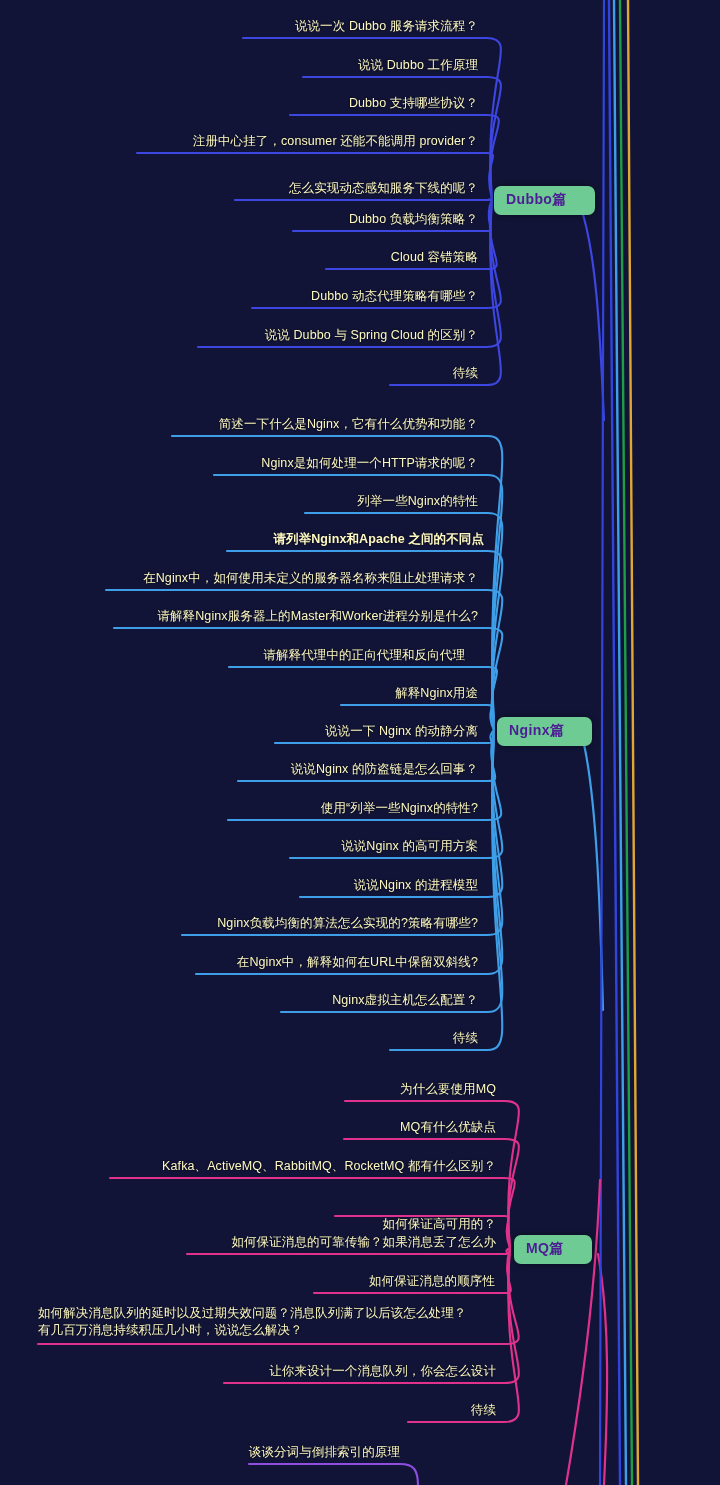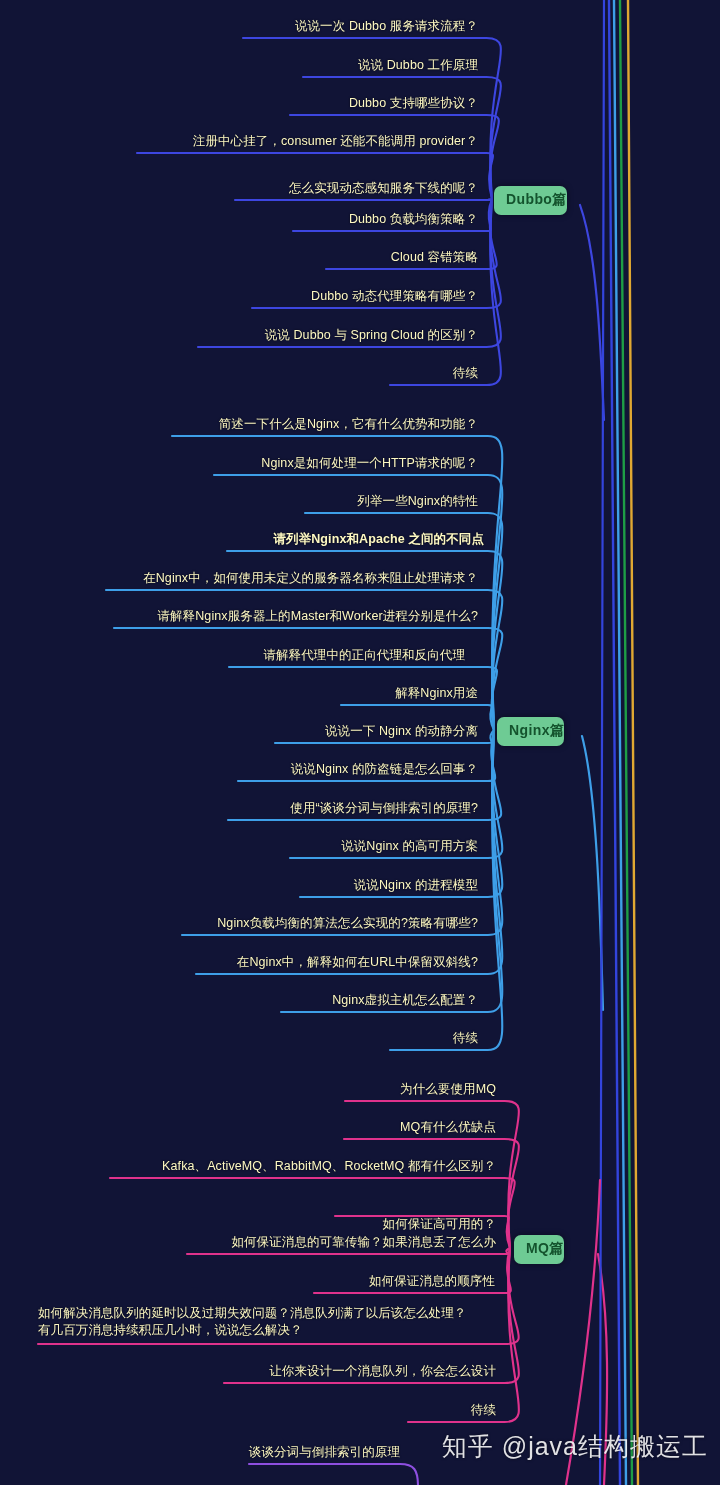--- a/index.html
+++ b/index.html
@@ -32,25 +32,25 @@
     letter-spacing: 0.1px;
     text-shadow: 0 0 2px rgba(0,0,0,0.8);
   }
   .leaf.wrap {
     white-space: normal;
     text-align: left;
   }
   .node {
     position: absolute;
     background: #6ecb94;
-    color: #14532d;
+    color: #4c1d95;
     font-size: 14px;
     font-weight: bold;
     border-radius: 7px;
-    padding: 5px 0 6px 12px;
+    padding: 5px 28px 6px 12px;
     letter-spacing: 0.4px;
     box-shadow: 0 0 6px rgba(0,0,0,0.45);
     white-space: nowrap;
   }
   .watermark {
     position: absolute;
     right: 12px;
     bottom: 22px;
     color: rgba(255,255,255,0.88);
     font-size: 25px;
@@ -127,21 +127,21 @@
       <div class="leaf" style="right: 242px; top: 416px;">简述一下什么是Nginx，它有什么优势和功能？</div>
       <div class="leaf" style="right: 242px; top: 455px;">Nginx是如何处理一个HTTP请求的呢？</div>
       <div class="leaf" style="right: 242px; top: 493px;">列举一些Nginx的特性</div>
       <div class="leaf" style="right: 236px; top: 531px; font-weight: bold;">请列举Nginx和Apache 之间的不同点</div>
       <div class="leaf" style="right: 242px; top: 570px;">在Nginx中，如何使用未定义的服务器名称来阻止处理请求？</div>
       <div class="leaf" style="right: 242px; top: 608px;">请解释Nginx服务器上的Master和Worker进程分别是什么?</div>
       <div class="leaf" style="right: 255px; top: 647px;">请解释代理中的正向代理和反向代理</div>
       <div class="leaf" style="right: 242px; top: 685px;">解释Nginx用途</div>
       <div class="leaf" style="right: 242px; top: 723px;">说说一下 Nginx 的动静分离</div>
       <div class="leaf" style="right: 242px; top: 761px;">说说Nginx 的防盗链是怎么回事？</div>
-      <div class="leaf" style="right: 242px; top: 800px;">使用“谈谈分词与倒排索引的原理?</div>
+      <div class="leaf" style="right: 242px; top: 800px;">使用“列举一些Nginx的特性?</div>
       <div class="leaf" style="right: 242px; top: 838px;">说说Nginx 的高可用方案</div>
       <div class="leaf" style="right: 242px; top: 877px;">说说Nginx 的进程模型</div>
       <div class="leaf" style="right: 242px; top: 915px;">Nginx负载均衡的算法怎么实现的?策略有哪些?</div>
       <div class="leaf" style="right: 242px; top: 954px;">在Nginx中，解释如何在URL中保留双斜线?</div>
       <div class="leaf" style="right: 242px; top: 992px;">Nginx虚拟主机怎么配置？</div>
       <div class="leaf" style="right: 242px; top: 1030px;">待续</div>
       <div class="leaf" style="right: 224px; top: 1081px;">为什么要使用MQ</div>
       <div class="leaf" style="right: 224px; top: 1119px;">MQ有什么优缺点</div>
       <div class="leaf" style="right: 224px; top: 1158px;">Kafka、ActiveMQ、RabbitMQ、RocketMQ 都有什么区别？</div>
       <div class="leaf" style="right: 224px; top: 1196px; margin-top: 20px;">如何保证高可用的？</div>
@@ -151,14 +151,13 @@
       <div class="leaf" style="right: 224px; top: 1363px;">让你来设计一个消息队列，你会怎么设计</div>
       <div class="leaf" style="right: 224px; top: 1402px;">待续</div>
       <div class="leaf" style="right: 320px; top: 1444px;">谈谈分词与倒排索引的原理</div>
     </div>
   <div id="nodes">
       <div class="node" style="left: 494px; top: 186px; background: rgb(110, 203, 148);">Dubbo篇</div>
       <div class="node" style="left: 497px; top: 717px; background: rgb(110, 203, 148);">Nginx篇</div>
       <div class="node" style="left: 514px; top: 1235px; background: rgb(110, 203, 148);">MQ篇</div>
     </div>
 
-  <div class="watermark">知乎 @java结构搬运工</div>
 </div>
 
 </body></html>

